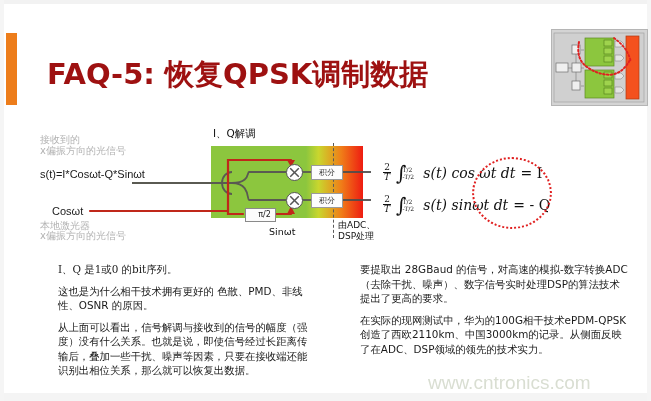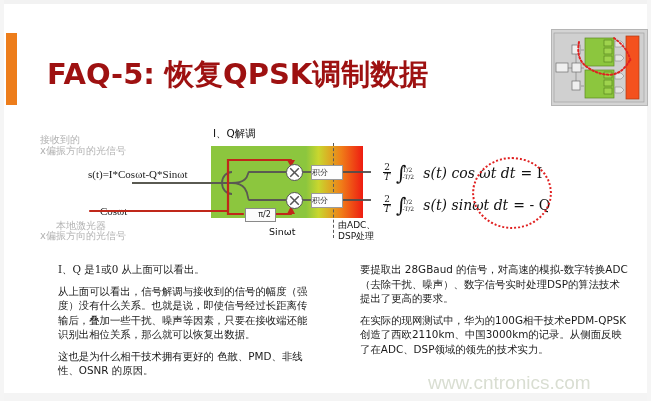--- a/index.html
+++ b/index.html
@@ -42,22 +42,21 @@
   }
   .thumb svg{position:absolute;left:0;top:0;}
 
   
   .lbl-grey{
     position:absolute;color:#b3b3b3;font-size:10px;line-height:10px;
     font-family:"DejaVu Sans","Liberation Sans",sans-serif;white-space:nowrap;
   }
   .lbl-blk{
     position:absolute;color:#1a1a1a;font-size:11px;white-space:nowrap;
-    font-family:Liberation Serif, serif;
-    margin-left:48px;
+    font-family:Liberation Sans, sans-serif;
   }
   .iq-title{
     position:absolute;left:213px;top:127px;font-size:10.5px;color:#111;
     font-family:"DejaVu Sans","Liberation Sans",sans-serif;white-space:nowrap;text-align:right;
   }
   .green-box{
     position:absolute;left:211px;top:146px;width:95px;height:72px;
     background:#8CC63E;
   }
   .grad-box{
@@ -67,21 +66,21 @@
   .dash-v{
     position:absolute;left:333px;top:143px;width:0;height:95px;
     border-left:1.2px dashed #5a5a5a;
   }
   .adc-note{
     position:absolute;left:338px;top:220px;font-size:9px;color:#111;line-height:11px;
     font-family:"DejaVu Sans","Liberation Sans",sans-serif;white-space:nowrap;
   }
   .intbox{
     position:absolute;width:30px;height:13px;background:#fdfdfd;border:1px solid #9a9a9a;
-    font-size:8px;color:#333;text-align:left;line-height:13px;
+    font-size:8px;color:#333;text-align:center;line-height:13px;
     font-family:"DejaVu Sans","Liberation Sans",sans-serif;
   }
   .int1{left:311px;top:165px;}
   .int2{left:311px;top:193px;}
   .pibox{
     position:absolute;left:245px;top:208px;width:21px;height:12px;
     background:#fbfbfb;border:1px solid #8a8a8a;
     font-size:8px;color:#222;text-align:center;line-height:12px;
     font-family:"DejaVu Sans","Liberation Sans",sans-serif;
     padding-left:8px;
@@ -191,21 +190,21 @@
     </svg>
   </div>
 
   <div class="iq-title">I、Q解调</div>
 
   <div class="lbl-grey" style="left:40px;top:135px;">接收到的</div>
   <div class="lbl-grey" style="left:40px;top:146px;">x偏振方向的光信号</div>
   <div class="lbl-blk" style="left:40px;top:168px;">s(t)=I*Cosωt-Q*Sinωt</div>
 
   <div class="lbl-blk" style="left:52px;top:205px;">Cosωt</div>
-  <div class="lbl-grey" style="left:56px;top:221px;">本地激光器</div>
+  <div class="lbl-grey" style="left:40px;top:221px;">本地激光器</div>
   <div class="lbl-grey" style="left:40px;top:231px;">x偏振方向的光信号</div>
 
   <div class="green-box"></div>
   <div class="grad-box"></div>
   <div class="dash-v"></div>
 
   <svg style="position:absolute;left:0;top:0;width:651px;height:401px;pointer-events:none;">
 
     <g stroke="#5a5a52" stroke-width="1.8" fill="none">
       <path d="M132 183 L232 183"></path>
@@ -296,23 +295,23 @@
       <span style="display:block">T/2</span>
       <span style="display:block">-T/2</span>
     </span>
     <span class="fbody ital">s(t) sinωt dt</span>
     <span class="fbody">= - Q</span>
   </div>
 
   <div class="red-circle"></div>
 
   <div class="bodytext col-left">
-    <p class="serif-lead">I、Q 是1或0 从上面可以看出。</p>
+    <p class="serif-lead">I、Q 是1或0 的bit序列。</p>
+    <p>这也是为什么相干技术拥有更好的 色散、PMD、非线性、OSNR 的原因。</p>
     <p>从上面可以看出，信号解调与接收到的信号的幅度（强度）没有什么关系。也就是说，即使信号经过长距离传输后，叠加一些干扰、噪声等因素，只要在接收端还能识别出相位关系，那么就可以恢复出数据。</p>
-    <p>这也是为什么相干技术拥有更好的 色散、PMD、非线性、OSNR 的原因。</p>
   </div>
 
   <div class="bodytext col-right">
     <p>要提取出 28GBaud 的信号，对高速的模拟-数字转换ADC（去除干扰、噪声）、数字信号实时处理DSP的算法技术提出了更高的要求。</p>
     <p>在实际的现网测试中，华为的100G相干技术ePDM-QPSK创造了西欧2110km、中国3000km的记录。从侧面反映了在ADC、DSP领域的领先的技术实力。</p>
   </div>
 
   <div class="watermark">www.cntronics.com</div>
 
 </div>

